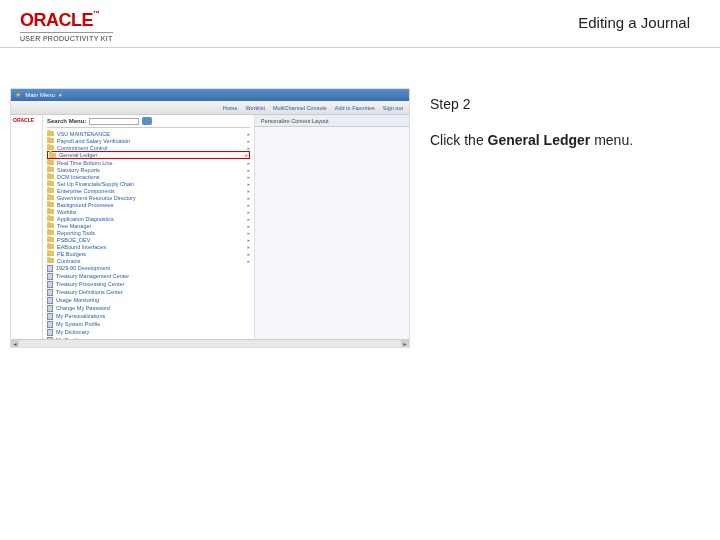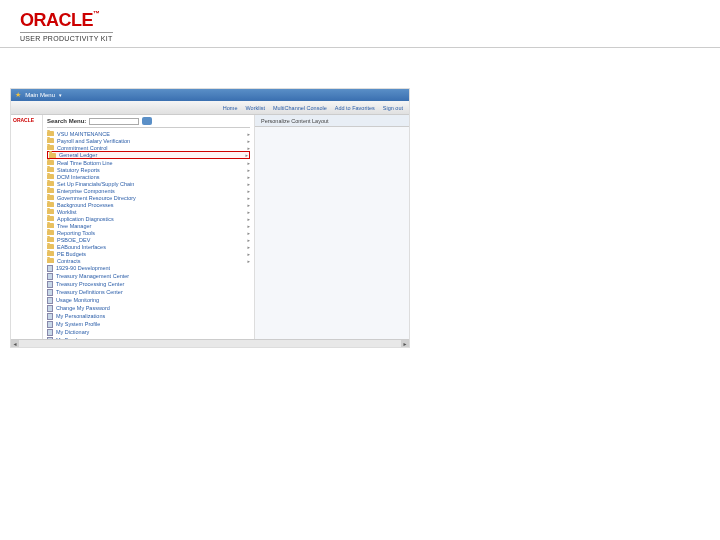--- a/index.html
+++ b/index.html
@@ -232,20 +232,21 @@
 </head>
 <body>
 
 <div class="header">
   <div class="brand">
     <div class="brand-logo">
       <span>ORACLE</span><span style="font-size:7px;vertical-align:top;">™</span>
     </div>
     <div class="brand-sub">USER PRODUCTIVITY KIT</div>
   </div>
+  <div class="page-title">Editing a Journal</div>
 </div>
 
 <div class="divider"></div>
 
 <div class="content-area">
 
   <div class="screenshot">
     <div class="ss-topbar">
       <span style="color:#f0c040;font-size:7px;">★</span>
       <span class="home">Main Menu</span>
@@ -409,14 +410,20 @@
       <div style="width:155px;background:#f5f7fa;border-left:1px solid #ddd;">
         <div class="ss-personalize">Personalize Content   Layout</div>
       </div>
     </div>
     <div class="ss-scrollbar-h">
       <div class="ss-sb-arrow">◄</div>
       <div class="ss-sb-arrow">►</div>
     </div>
   </div>
 
+  <div class="instructions">
+    <div class="step-line">Step 2</div>
+    <div class="instruction-line">
+      <span>Click the </span><b>General Ledger</b><span> menu.</span>
+    </div>
+  </div>
 
 </div>
 
 </body></html>

